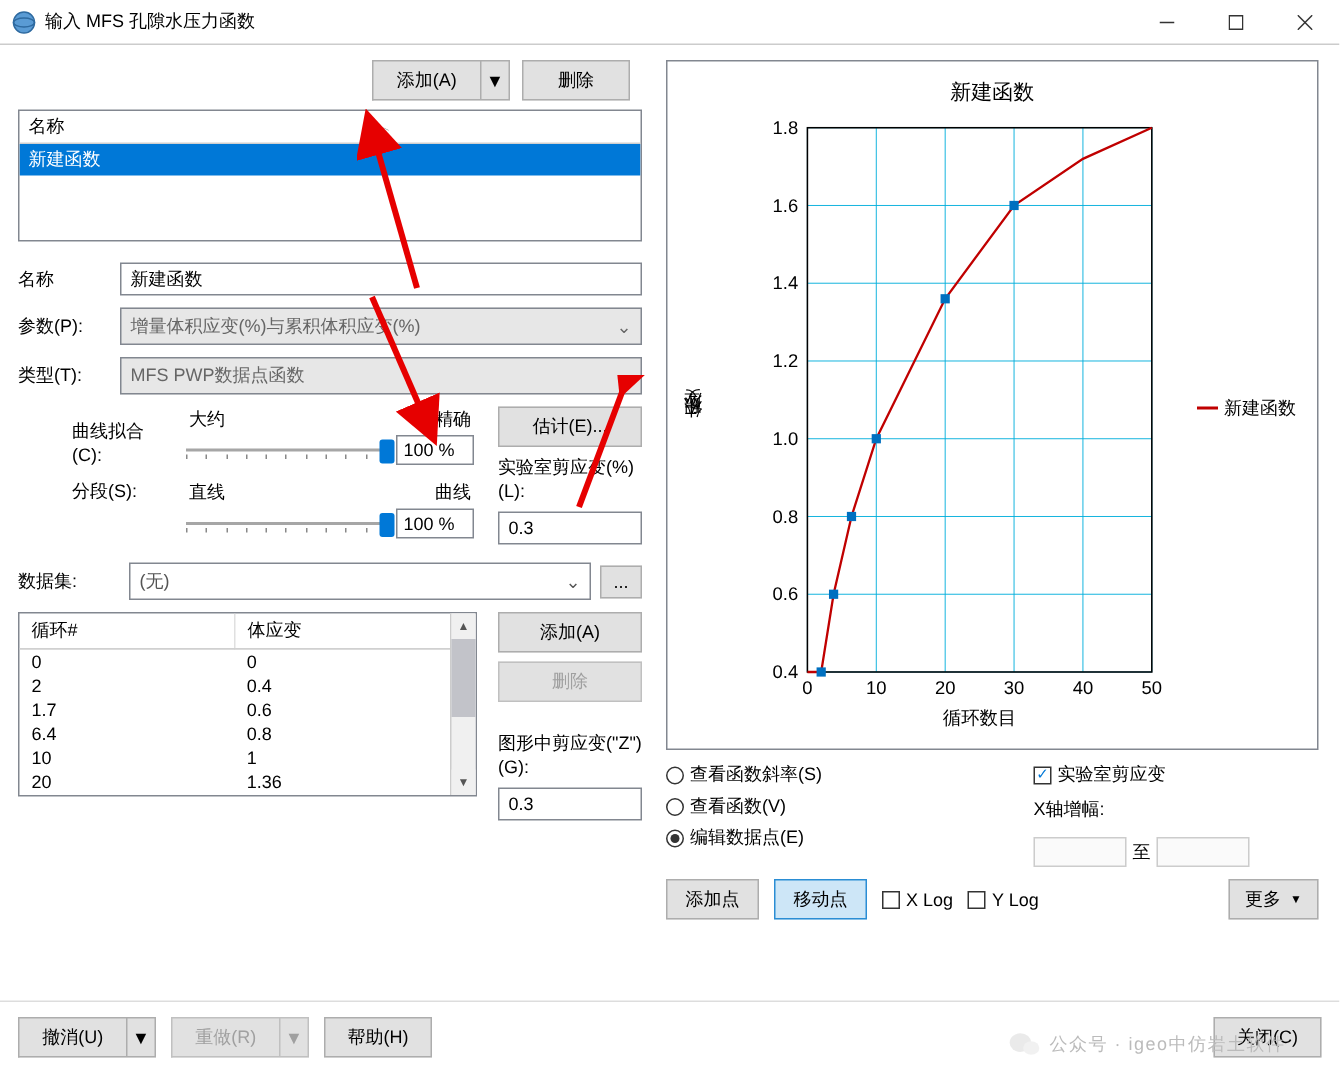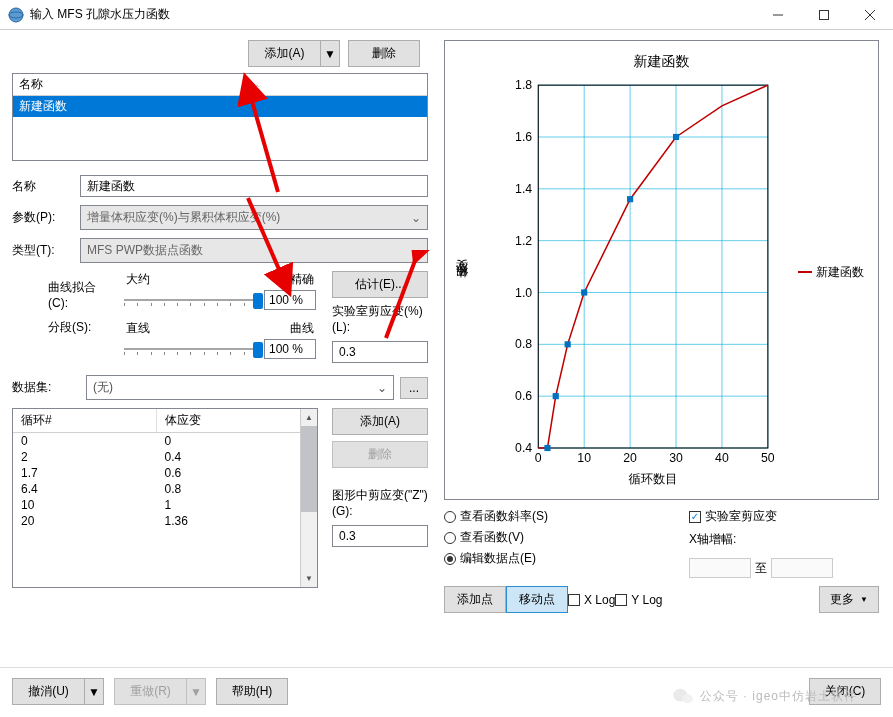--- a/index.html
+++ b/index.html
@@ -48,21 +48,21 @@
 
 .slider-side-labels { width: 60px; display: flex; flex-direction: column; justify-content: space-around; padding-top: 8px; }
 
 .sides-right { width: 96px; display: flex; flex-direction: column; gap: 6px; align-items: stretch; }
 .small-input { border: 1px solid #828790; padding: 3px 6px; background: #fff; width: 100%; }
 
 .dataset-row { display: flex; align-items: center; gap: 6px; margin: 6px 0 8px 0; }
 .dataset-row .lbl { width: 68px; }
 .mini-btn { border: 1px solid #adadad; background: #e1e1e1; padding: 3px 8px; cursor: pointer; }
 
-.data-table { border: 1px solid #828790; height: 180px; display: flex; }
+.data-table { border: 1px solid #828790; height: 123px; display: flex; }
 .data-table .tbl { flex: 1; overflow: hidden; }
 .data-table .scroll { width: 17px; background: #f0f0f0; border-left: 1px solid #ccc; display: flex; flex-direction: column; }
 .data-table .scroll .arr { height: 17px; display: flex; align-items: center; justify-content: center; color: #555; font-size: 8px; background: #f0f0f0; }
 .data-table .scroll .bar { flex: 1; position: relative; }
 .data-table .scroll .thumb { position: absolute; top: 0; left: 0; right: 0; height: 60%; background: #c2c3c9; }
 .data-table table { width: 100%; border-collapse: collapse; }
 .data-table th { text-align: left; font-weight: normal; padding: 3px 8px; border-bottom: 1px solid #d0d0d0; }
 .data-table th:first-child { border-right: 1px solid #e0e0e0; width: 50%; }
 .data-table td { padding: 1px 8px; }
 
@@ -84,21 +84,21 @@
 .radio-col { display: flex; flex-direction: column; gap: 4px; flex: 1; }
 .check-col { display: flex; flex-direction: column; gap: 6px; width: 190px; }
 .radio-item, .check-item { display: flex; align-items: center; gap: 4px; }
 .radio-circle { width: 12px; height: 12px; border: 1px solid #333; border-radius: 50%; display: flex; align-items: center; justify-content: center; }
 .radio-circle.on::after { content: ""; width: 6px; height: 6px; background: #333; border-radius: 50%; }
 .check-box { width: 12px; height: 12px; border: 1px solid #333; display: flex; align-items: center; justify-content: center; font-size: 10px; color: #0078d7; line-height: 1; }
 
 .axis-incr-row { display: flex; align-items: center; gap: 4px; margin-top: 4px; }
 .axis-incr-row input { border: 1px solid #ccc; width: 62px; padding: 2px 4px; background: #fafafa; }
 
-.bottom-buttons { display: flex; margin-top: 8px; align-items: center; }
+.bottom-buttons { display: flex; gap: 10px; margin-top: 8px; align-items: center; }
 .btn2 { background: #e1e1e1; border: 1px solid #adadad; padding: 4px 12px; cursor: pointer; }
 .btn2.active { background: #cde6f7; border-color: #2a8dd4; }
 .btn2.more { margin-left: auto; display: flex; align-items: center; gap: 6px; padding: 4px 10px; }
 
 .footer { border-top: 1px solid #ddd; height: 48px; display: flex; align-items: center; padding: 0 12px; gap: 10px; position: relative; }
 .watermark { position: absolute; right: 36px; bottom: 10px; color: #bbb; font-size: 16px; letter-spacing: 1px; display: flex; align-items: center; gap: 6px; }
 .wm-icon { width: 22px; height: 18px; opacity: .4; }
 
 .red-arrow { position: absolute; pointer-events: none; z-index: 100; }
 </style>

